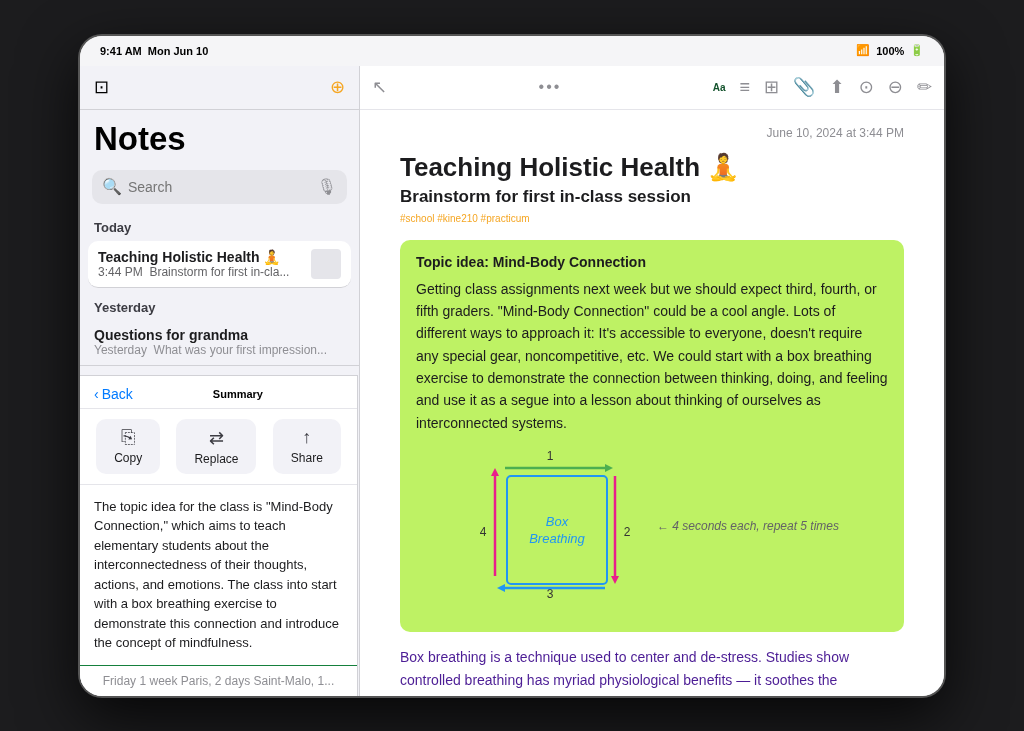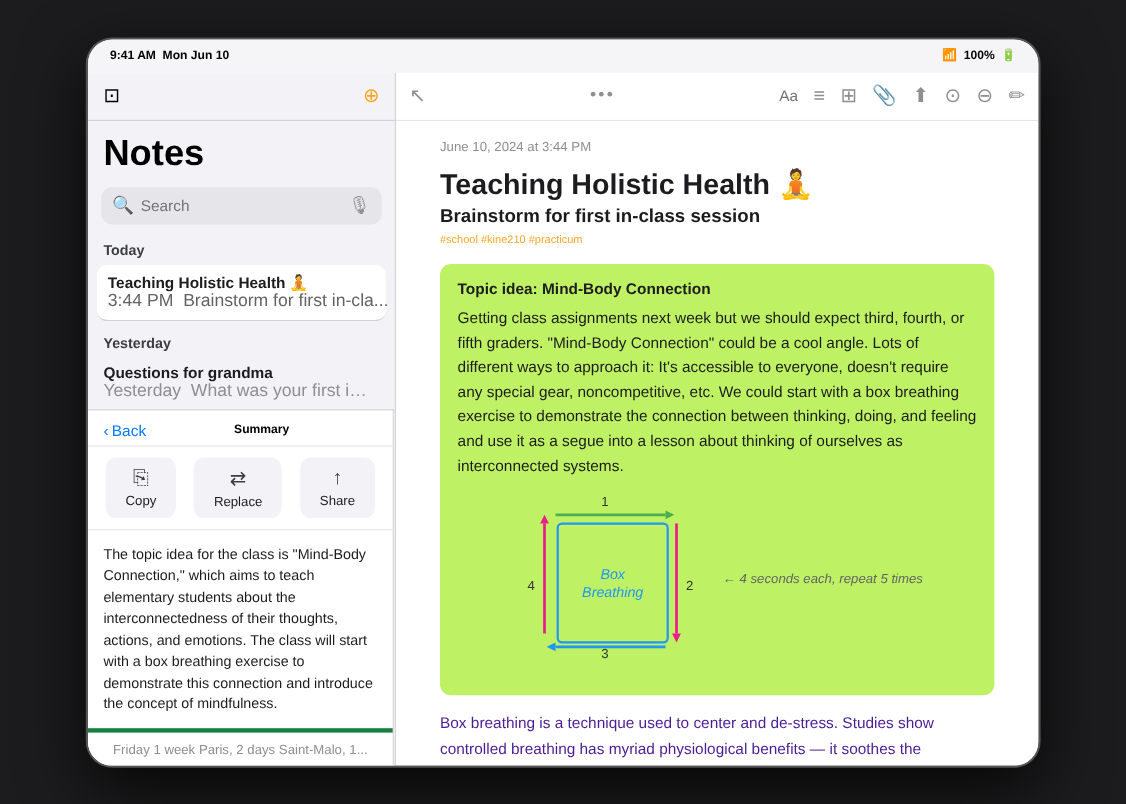--- a/index.html
+++ b/index.html
@@ -99,21 +99,21 @@
     }
     .note-item-title {
       font-size: 14px;
       font-weight: 600;
       color: #1c1c1e;
       white-space: nowrap;
       overflow: hidden;
       text-overflow: ellipsis;
     }
     .note-item-meta {
-      font-size: 16px;
+      font-size: 12px;
       color: #8e8e93;
       white-space: nowrap;
       overflow: hidden;
       text-overflow: ellipsis;
     }
     .note-item.active .note-item-meta { color: #636366; }
     
     .summary-panel {
       position: absolute;
       left: 0;
@@ -173,21 +173,21 @@
       line-height: 1.5;
       color: #1c1c1e;
       flex: 1;
       overflow-y: auto;
     }
     .sidebar-footer {
       padding: 8px 14px;
       font-size: 12px;
       color: #8e8e93;
       text-align: center;
-      border-top: 4px solid #15803d;
+      border-top: 1px solid #15803d;
     }
     
     .main-content {
       flex: 1;
       display: flex;
       flex-direction: column;
       background: #fff;
       overflow: hidden;
     }
     .main-toolbar {
@@ -210,21 +210,21 @@
       cursor: pointer;
     }
     .main-scroll {
       flex: 1;
       overflow-y: auto;
       padding: 16px 40px;
     }
     .note-date {
       font-size: 12px;
       color: #8e8e93;
-      text-align: left;
+      text-align: right;
       margin-bottom: 12px;
     }
     .note-title {
       font-size: 26px;
       font-weight: 700;
       color: #1c1c1e;
       margin-bottom: 4px;
     }
     .note-subtitle {
       font-size: 17px;
@@ -367,36 +367,36 @@
           </button>
           <button class="summary-action-btn">
             <span class="icon-svg">⇄</span>
             <span>Replace</span>
           </button>
           <button class="summary-action-btn">
             <span class="icon-svg">↑</span>
             <span>Share</span>
           </button>
         </div>
-        <div class="summary-body">The topic idea for the class is "Mind-Body Connection," which aims to teach elementary students about the interconnectedness of their thoughts, actions, and emotions. The class will start with a box breathing exercise to demonstrate this connection and introduce the concept of mindfulness.</div>
+        <div class="summary-body">The topic idea for the class is "Mind-Body Connection," which aims to teach elementary students about the interconnectedness of their thoughts, actions, and emotions. The class into start with a box breathing exercise to demonstrate this connection and introduce the concept of mindfulness.</div>
         <div class="sidebar-footer">Friday  1 week Paris, 2 days Saint-Malo, 1...</div>
       </div>
     </div>
 
     <div class="main-content">
 
       <div class="main-toolbar">
         <div class="toolbar-left">
           <span class="toolbar-icon">↖</span>
         </div>
         <div class="toolbar-center">
           <span class="three-dots">•••</span>
         </div>
         <div class="toolbar-right">
-          <span class="toolbar-icon" style="font-size:14px; font-weight:400; color:#737373;">Aa</span>
+          <span class="toolbar-icon" style="font-size:10px; font-weight:700; color:#14532d;">Aa</span>
           <span class="toolbar-icon">≡</span>
           <span class="toolbar-icon">⊞</span>
           <span class="toolbar-icon">📎</span>
           <span class="toolbar-icon">⬆</span>
           <span class="toolbar-icon">⊙</span>
           <span class="toolbar-icon">⊖</span>
           <span class="toolbar-icon">✏</span>
         </div>
       </div>
 

